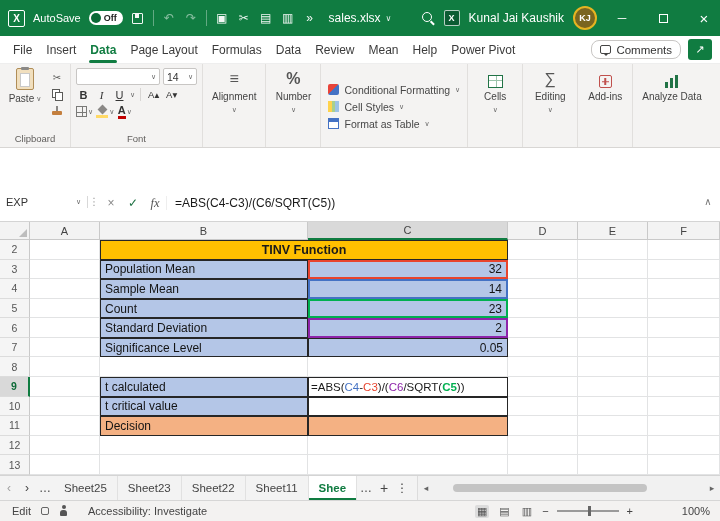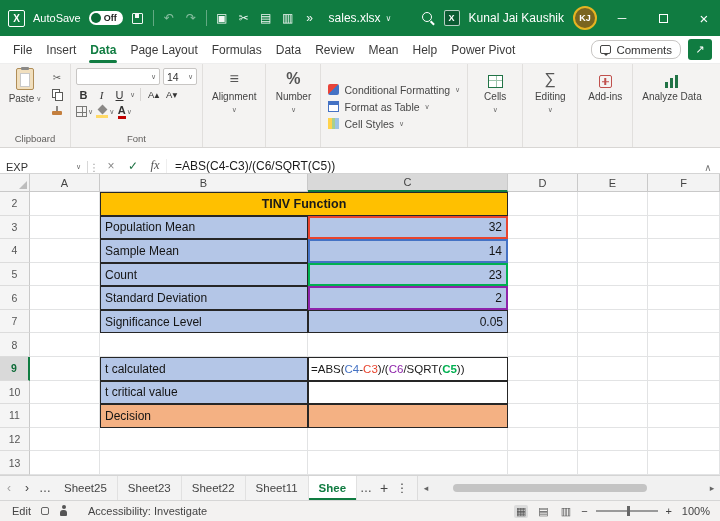--- a/index.html
+++ b/index.html
@@ -95,21 +95,21 @@
   .addins-ico{width:13px;height:13px;border:1.5px solid #c0504d;border-radius:2px;position:relative;display:inline-block;}
   .addins-ico::before{content:"";position:absolute;left:50%;top:2px;bottom:2px;width:1.5px;background:#c0504d;transform:translateX(-50%);}
   .addins-ico::after{content:"";position:absolute;top:50%;left:2px;right:2px;height:1.5px;background:#c0504d;transform:translateY(-50%);}
   .analyze-ico{display:inline-flex;align-items:flex-end;gap:2px;height:13px;}
   .analyze-ico i{width:3px;background:#217346;display:block;}
   .analyze-ico i:nth-child(1){height:6px;}
   .analyze-ico i:nth-child(2){height:10px;}
   .analyze-ico i:nth-child(3){height:13px;}
 
   
-  .formulabar{height:26px;background:#fff;border-bottom:1px solid #d4d4d4;display:flex;align-items:flex-end;flex:0 0 auto;}
+  .formulabar{height:26px;background:#fff;border-bottom:1px solid #d4d4d4;display:flex;align-items:flex-start;flex:0 0 auto;margin-top:48px;}
   .namebox{width:88px;border-right:1px solid #d8d8d8;display:flex;align-items:center;justify-content:space-between;padding:0 6px;font-size:11px;color:#333;}
   .fb-dots{width:12px;display:flex;align-items:center;justify-content:center;color:#999;font-size:10px;}
   .fb-btn{width:22px;display:flex;align-items:center;justify-content:center;font-size:12px;}
   .fb-cancel{color:#888;}
   .fb-enter{color:#217346;}
   .fb-fx{font-style:italic;font-family:"Liberation Serif",serif;color:#555;font-size:12.5px;}
   .fb-input{flex:1;display:flex;align-items:center;padding-left:8px;font-size:12px;color:#1a1a1a;border-left:1px solid #eee;white-space:nowrap;overflow:hidden;}
   .fb-collapse{width:24px;display:flex;align-items:center;justify-content:center;color:#777;font-size:10px;}
 
   
@@ -151,21 +151,21 @@
   .rec-ico{width:8px;height:8px;border:1.5px solid #666;border-radius:2px;display:inline-block;}
   .sb-acc{display:flex;align-items:flex-start;gap:19px;}
   .acc-ico{width:10px;height:12px;position:relative;display:inline-block;}
   .acc-ico::before{content:"";position:absolute;top:0;left:3px;width:4px;height:4px;border-radius:50%;background:#555;}
   .acc-ico::after{content:"";position:absolute;top:5px;left:1.5px;width:7px;height:6px;border-radius:3px 3px 1px 1px;background:#555;}
   .sb-right{margin-left:auto;display:flex;align-items:center;gap:8px;}
   .view-ico{font-size:11px;color:#555;padding:0 2px;}
   .view-ico.active{background:#dcdcdc;border-radius:2px;}
   .zoom-slider{width:62px;height:2px;background:#9a9a9a;position:relative;display:inline-block;}
   .zoom-knob{position:absolute;left:50%;top:-4px;width:3px;height:10px;background:#666;}
-  .zoom-pct{min-width:30px;text-align:right;}
+  .zoom-pct{min-width:30px;text-align:right;margin-left:39px;}
 </style>
 </head>
 <body>
 
 <div class="app">
 
   <div class="titlebar">
     <div class="tb-left">
       <span class="xlogo">X</span>
       <span class="tb-text">AutoSave</span>
@@ -304,27 +304,27 @@
       </div>
     </div>
 
     <div class="rgroup styles-group">
       <div class="style-item">
         <span class="cf-ico"></span>
         <span>Conditional Formatting</span>
         <span class="caret">∨</span>
       </div>
       <div class="style-item">
+        <span class="cs-ico"></span>
+        <span>Cell Styles</span>
+        <span class="caret">∨</span>
+      </div>
+      <div class="style-item">
         <span class="fat-ico"></span>
         <span>Format as Table</span>
-        <span class="caret">∨</span>
-      </div>
-      <div class="style-item">
-        <span class="cs-ico"></span>
-        <span>Cell Styles</span>
         <span class="caret">∨</span>
       </div>
     </div>
 
     <div class="rgroup">
       <div class="bigbtn">
         <span class="big-ico">
             <span class="cells-ico"></span>
           </span>
         <span class="big-lbl">Cells</span>

